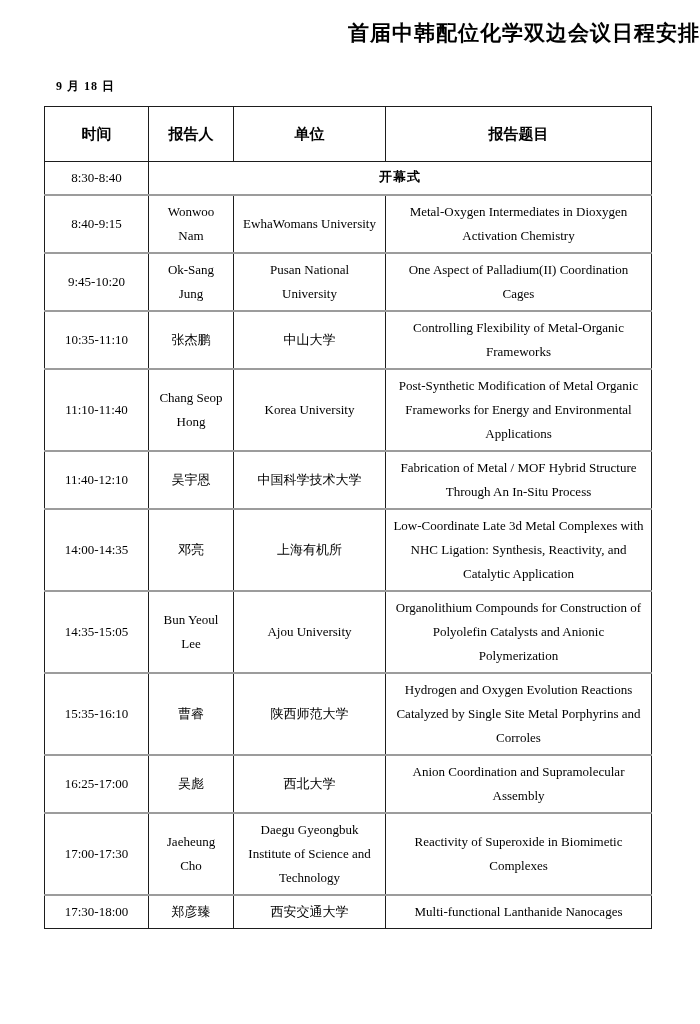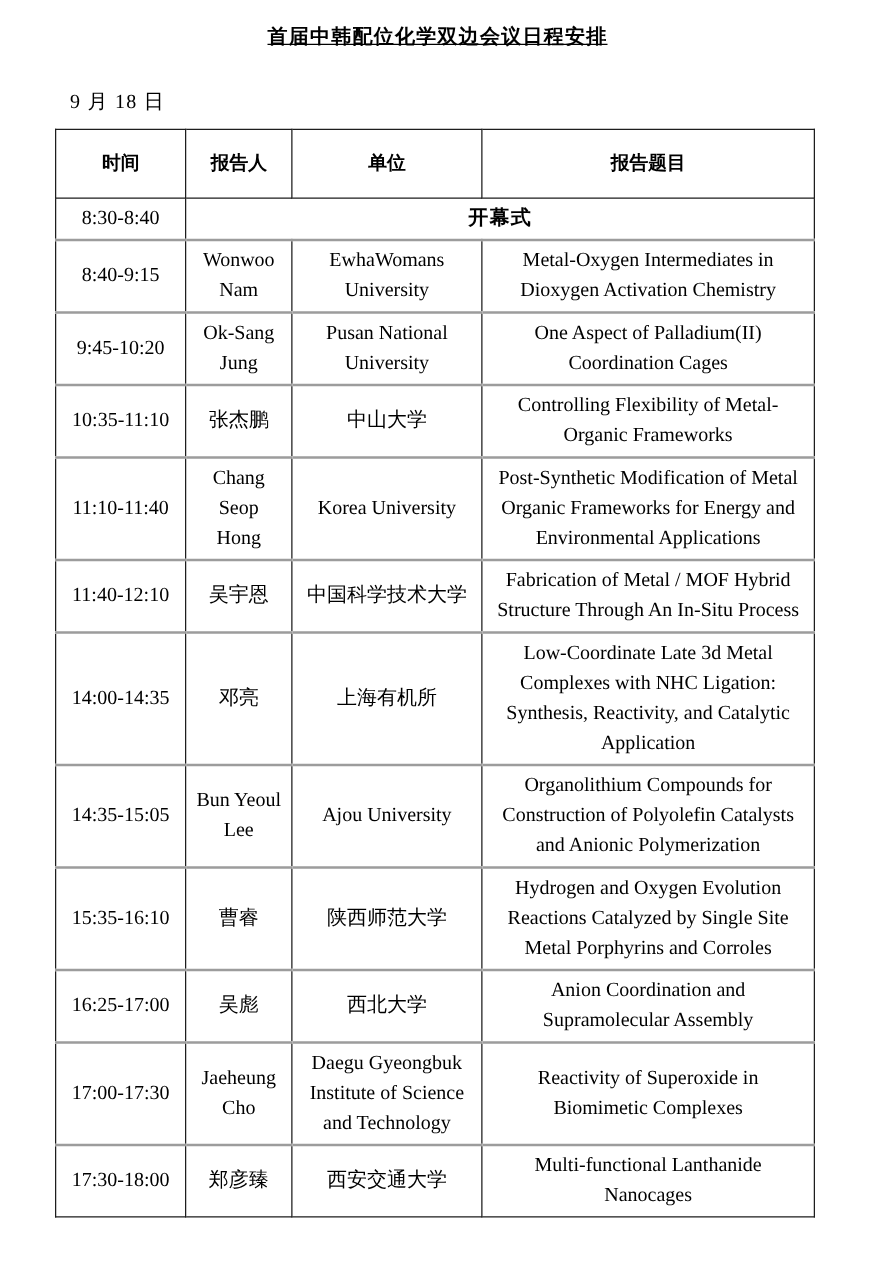--- a/index.html
+++ b/index.html
@@ -11,44 +11,43 @@
   }
   .page {
     position: relative;
     width: 700px;
     height: 1024px;
     background: #ffffff;
     overflow: hidden;
   }
   .doc-title {
     padding-top: 19px;
-    text-align: center;
-    font-size: 16px;
+    text-align: right;
+    font-size: 21px;
     font-weight: 700;
     letter-spacing: 1px;
-    text-decoration: underline;
   }
   .date-label {
     margin: 31px 15px 11px 56px;
-    font-size: 16px;
-    font-weight: 400;
+    font-size: 12px;
+    font-weight: 700;
     letter-spacing: 1px;
   }
   table.schedule {
     border-collapse: collapse;
     table-layout: fixed;
     width: 607px;
     margin-left: 44px;
     background: #ffffff;
   }
   table.schedule th,
   table.schedule td {
     text-align: center;
     vertical-align: middle;
-    font-size: 16px;
+    font-size: 13px;
     line-height: 24px;
     padding: 4px 7px;
     word-wrap: break-word;
   }
   
   table.schedule th,
   table.schedule td {
     border-left: 1.5px solid #1d1d1d;
     border-right: 1.5px solid #1d1d1d;
   }

